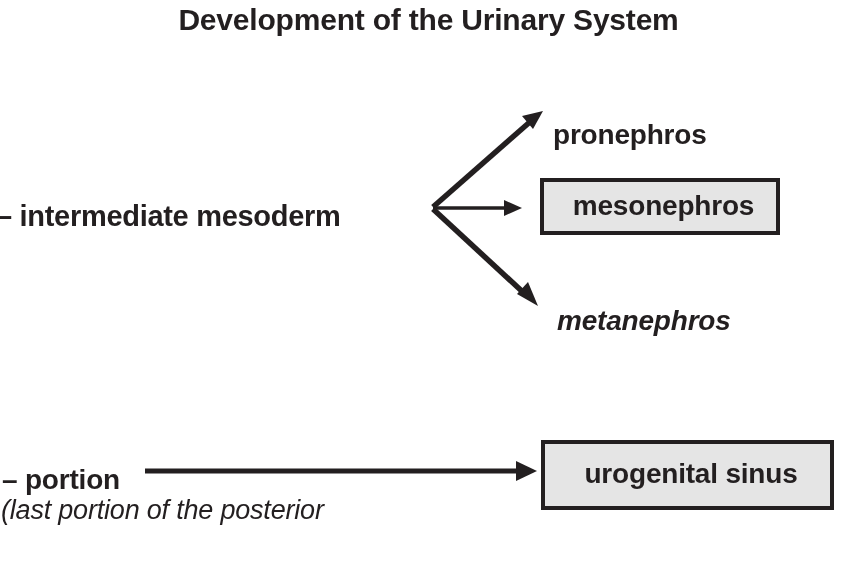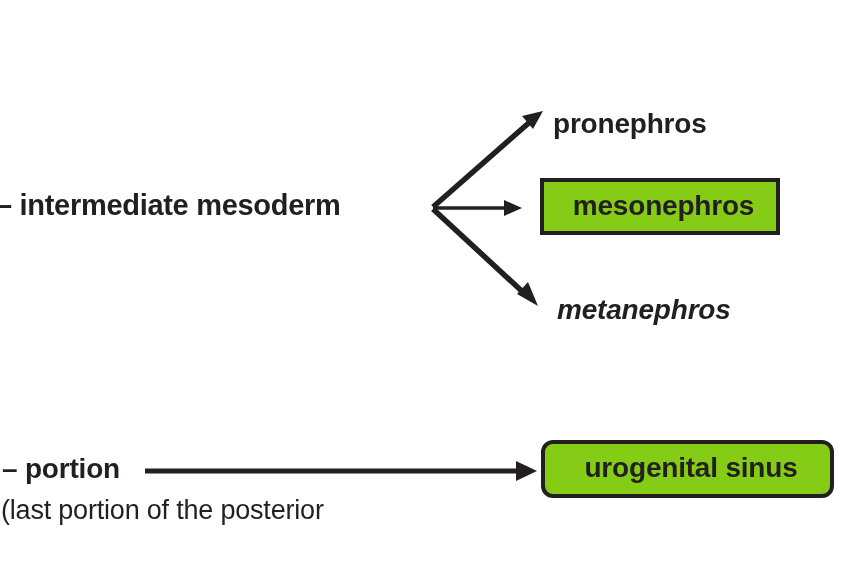--- a/index.html
+++ b/index.html
@@ -38,20 +38,21 @@
     line-height: 36px;
     white-space: nowrap;
   }
 
   
   .label {
     position: absolute;
     font-weight: bold;
     white-space: nowrap;
     line-height: 1;
+    margin-top: 11px;
   }
 
   .lbl-intermediate-mesoderm {
     left: -4px;
     top: 191px;
     font-size: 29px;
     letter-spacing: -0.3px;
   }
 
   .lbl-pronephros {
@@ -81,27 +82,27 @@
     position: absolute;
     left: 1px;
     top: 492px;
     width: 520px;
     font-size: 27px;
     font-weight: normal;
     line-height: 36px;
     letter-spacing: -0.2px;
     white-space: nowrap;
   }
-  .note-line { display: block; }
+  .note-line { display: block; font-style: italic; }
 
   
   .box {
     position: absolute;
     border: 4px solid #231f20;
-    background: #84cc16;
+    background: #e5e5e5;
     box-sizing: border-box;
     display: flex;
     align-items: center;
     justify-content: center;
     padding-left: 7px;
   }
   .box-text {
     font-size: 28px;
     font-weight: bold;
     letter-spacing: -0.2px;
@@ -114,39 +115,39 @@
     left: 540px;
     top: 178px;
     width: 240px;
     height: 57px;
   }
 
   .box-urogenital-sinus {
     left: 541px;
     top: 440px;
     width: 293px;
-    height: 58px;
-    border-radius: 12px;
+    height: 70px;
   }
 
   
   .arrows {
     position: absolute;
     left: 0;
     top: 0;
     width: 857px;
     height: 567px;
     pointer-events: none;
   }
 </style>
 </head>
 <body>
 
 <div class="canvas">
 
+  <div class="title">Development of the Urinary System</div>
 
   <svg class="arrows" viewBox="0 0 857 567" width="857" height="567">
 
     <g>
       <line x1="433" y1="207" x2="531" y2="121" stroke="#231f20" stroke-width="5.5" stroke-linecap="butt"></line>
       <polygon points="543,111 522,116 533,129" fill="#231f20"></polygon>
     </g>
 
     <g>
       <line x1="433" y1="208" x2="507" y2="208" stroke="#231f20" stroke-width="3.4" stroke-linecap="butt"></line>

